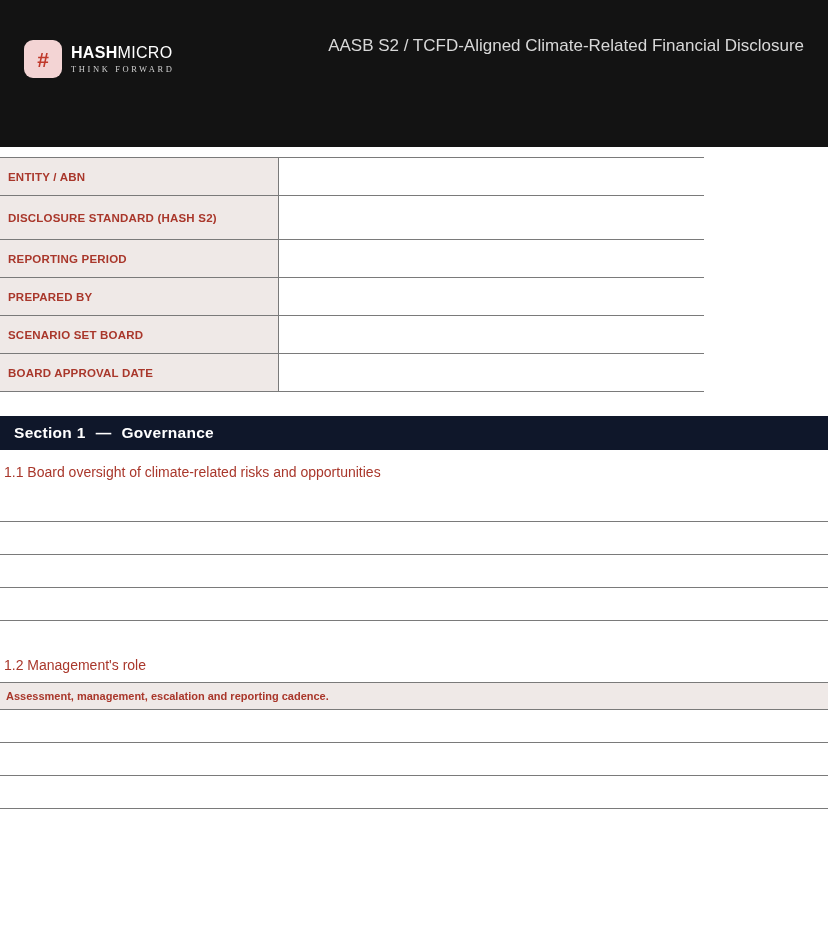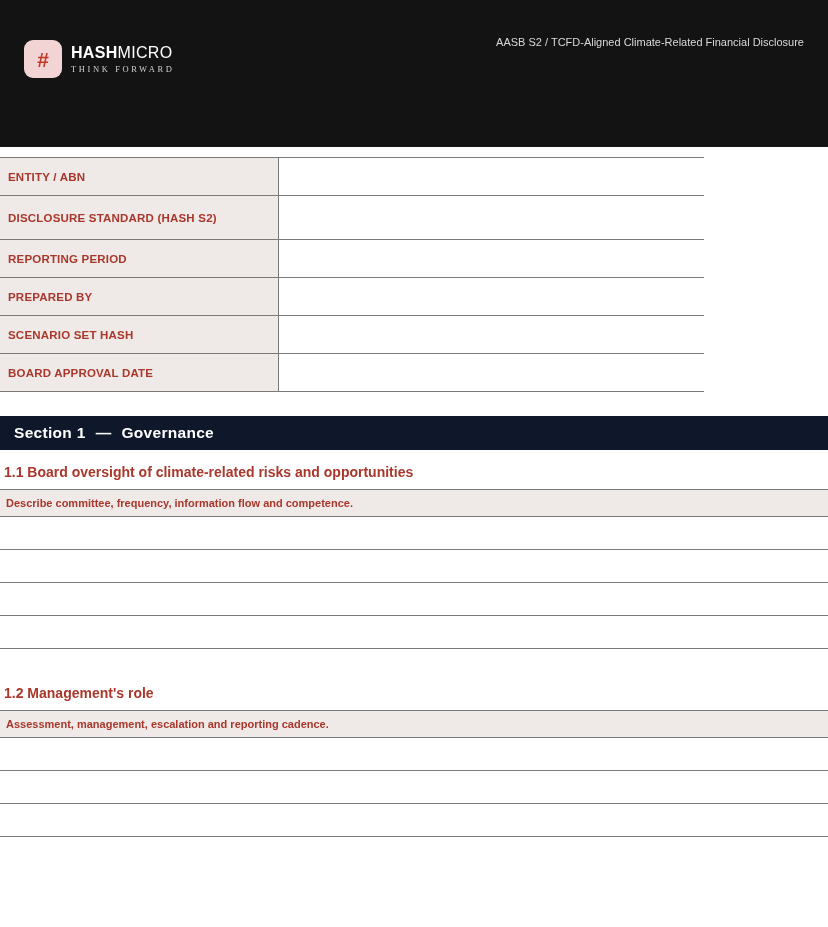--- a/index.html
+++ b/index.html
@@ -80,21 +80,21 @@
   }
   .doc-title {
     color: #ffffff;
     font-size: 31px;
     font-weight: bold;
     margin: 0;
     letter-spacing: 0.2px;
   }
   .doc-subtitle {
     color: #d8d8d8;
-    font-size: 11px;
+    font-size: 17px;
     margin-top: 14px;
   }
 
   
   .meta-table {
     width: 704px;
     border-collapse: collapse;
     table-layout: fixed;
     margin-top: 10px;
   }
@@ -133,21 +133,21 @@
     font-size: 15.5px;
     font-weight: bold;
     letter-spacing: 0.3px;
   }
   .section-bar .dash { margin: 0 10px; }
 
   
   .sub-title {
     color: #a9372b;
     font-size: 14px;
-    font-weight: bold;
+    font-weight: normal;
     padding: 14px 4px 9px 4px;
   }
   .hint-row {
     background: #efe9e7;
     color: #a9372b;
     font-size: 11px;
     font-weight: bold;
     padding: 7px 6px;
     border-top: 1px solid #7a7a7a;
     border-bottom: 1px solid #7a7a7a;
@@ -198,38 +198,37 @@
       </tr>
       <tr>
         <td class="meta-label">REPORTING PERIOD</td>
         <td class="meta-value"></td>
       </tr>
       <tr>
         <td class="meta-label">PREPARED BY</td>
         <td class="meta-value"></td>
       </tr>
       <tr>
-        <td class="meta-label">SCENARIO SET HASH</td>
+        <td class="meta-label">SCENARIO SET BOARD</td>
         <td class="meta-value"></td>
       </tr>
       <tr>
         <td class="meta-label">BOARD APPROVAL DATE</td>
         <td class="meta-value"></td>
       </tr>
     </tbody>
   </table>
 
   <div class="section-bar">
     <span>Section 1</span>
     <span class="dash">—</span>
     <span>Governance</span>
   </div>
 
   <div class="sub-title">1.1 Board oversight of climate-related risks and opportunities</div>
-  <div class="hint-row">Describe committee, frequency, information flow and competence.</div>
   <div class="write-lines">
     <div class="write-line"></div>
     <div class="write-line"></div>
     <div class="write-line"></div>
     <div class="write-line last"></div>
   </div>
 
   <div class="gap"></div>
 
   <div class="sub-title">1.2 Management's role</div>

